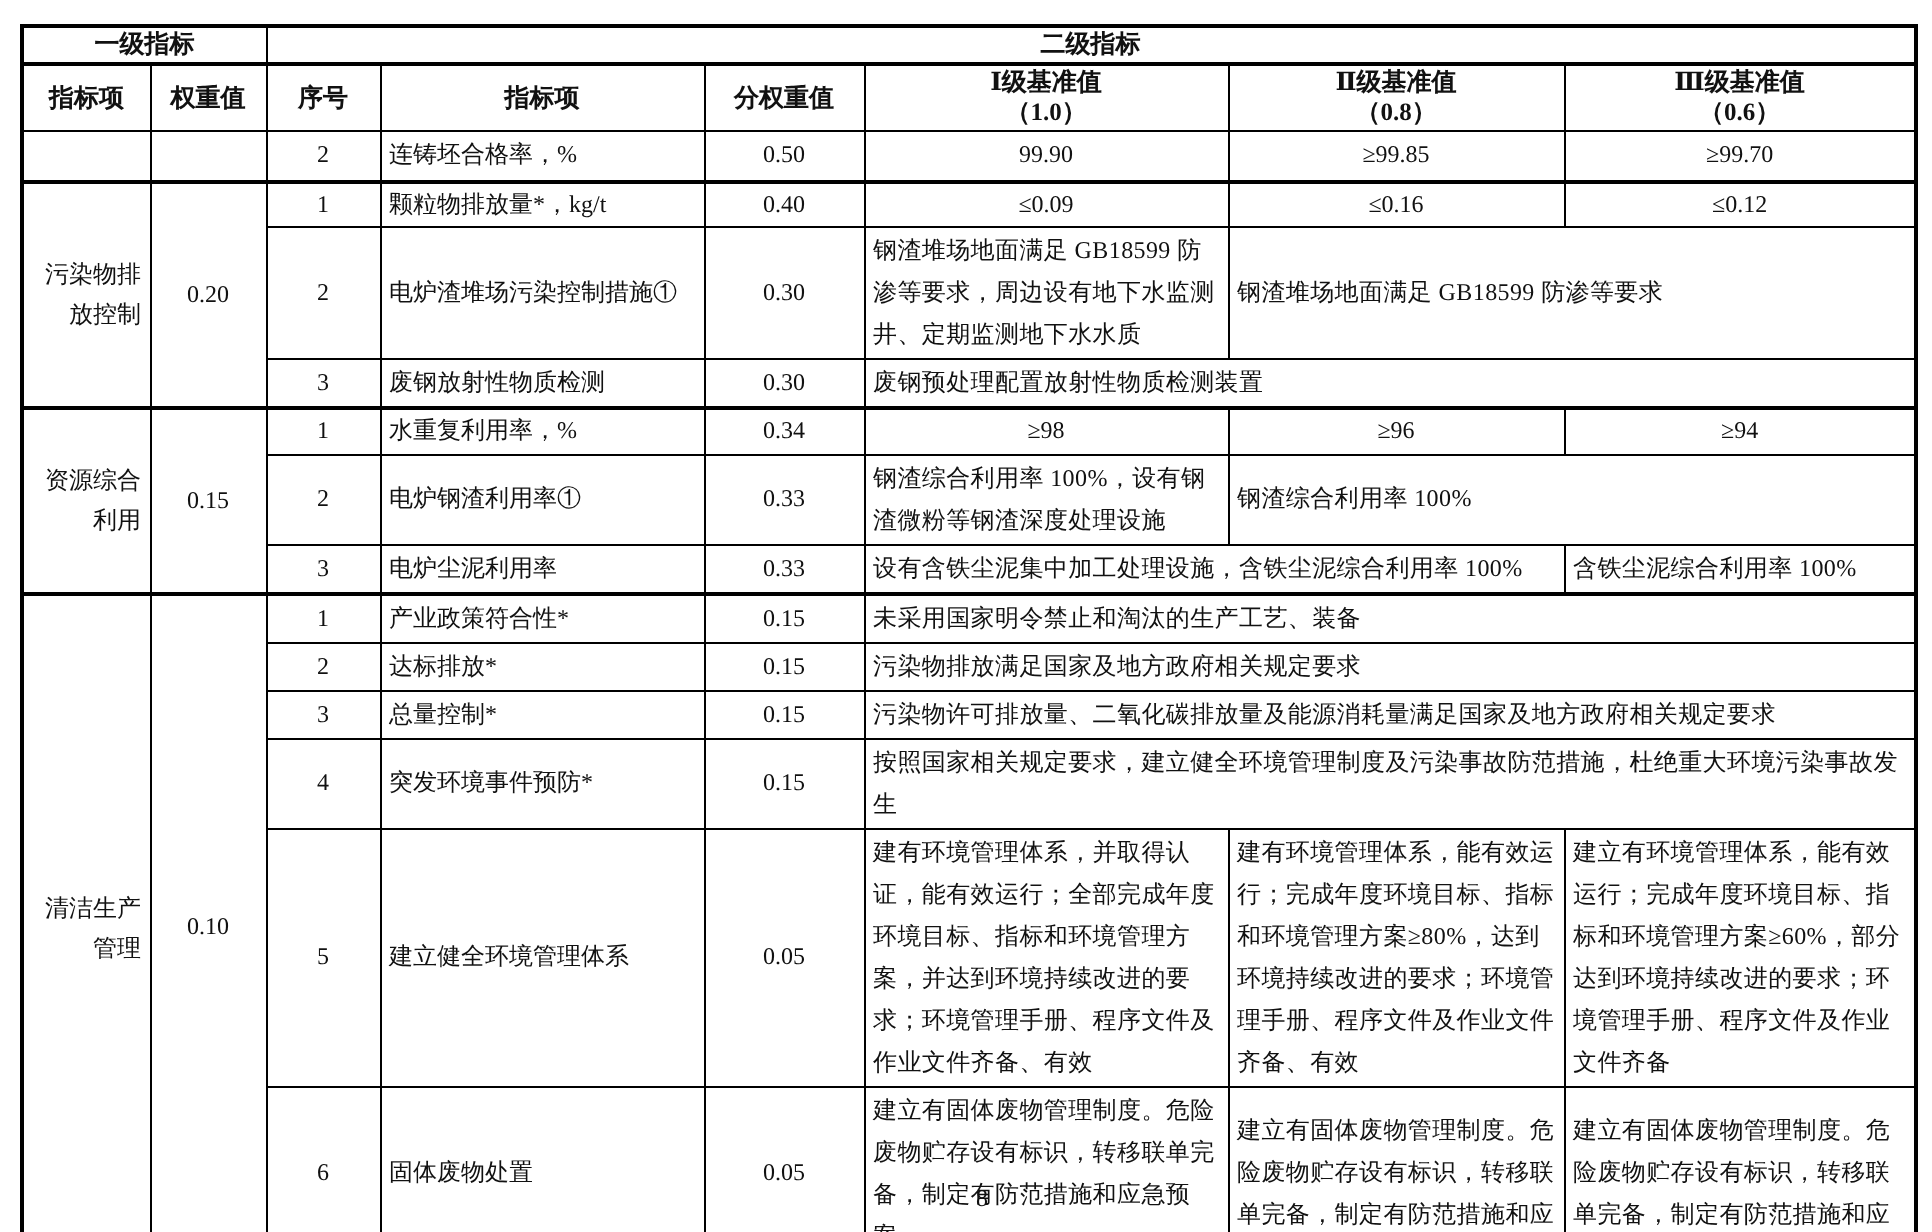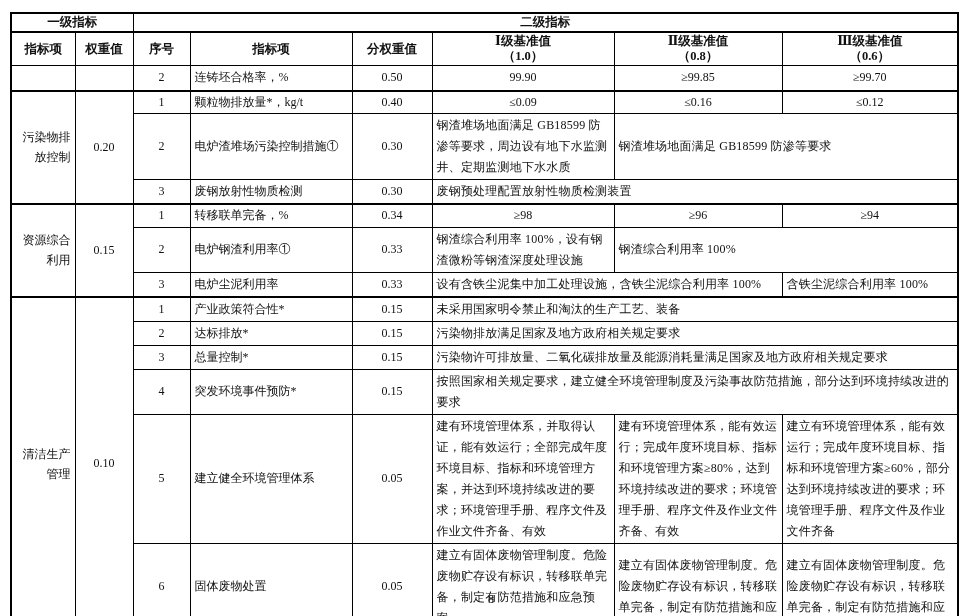--- a/index.html
+++ b/index.html
@@ -126,21 +126,21 @@
         <td class="seq sep">3</td>
         <td class="item">废钢放射性物质检测</td>
         <td class="num">0.30</td>
         <td class="txt" colspan="3">废钢预处理配置放射性物质检测装置</td>
       </tr>
 
       <tr style="height:23px" class="thick-top">
         <td class="group" rowspan="3">资源综合利用</td>
         <td class="num" rowspan="3">0.15</td>
         <td class="seq sep">1</td>
-        <td class="item">转移联单完备，%</td>
+        <td class="item">水重复利用率，%</td>
         <td class="num">0.34</td>
         <td class="num">≥98</td>
         <td class="num">≥96</td>
         <td class="num">≥94</td>
       </tr>
       <tr style="height:43px">
         <td class="seq sep">2</td>
         <td class="item">电炉钢渣利用率①</td>
         <td class="num">0.33</td>
         <td class="txt">钢渣综合利用率 100%，设有钢渣微粉等钢渣深度处理设施</td>
@@ -171,21 +171,21 @@
       <tr style="height:22px">
         <td class="seq sep">3</td>
         <td class="item">总量控制*</td>
         <td class="num">0.15</td>
         <td class="txt" colspan="3">污染物许可排放量、二氧化碳排放量及能源消耗量满足国家及地方政府相关规定要求</td>
       </tr>
       <tr style="height:22px">
         <td class="seq sep">4</td>
         <td class="item">突发环境事件预防*</td>
         <td class="num">0.15</td>
-        <td class="txt" colspan="3">按照国家相关规定要求，建立健全环境管理制度及污染事故防范措施，部分达到环境持续改进的要求</td>
+        <td class="txt" colspan="3">按照国家相关规定要求，建立健全环境管理制度及污染事故防范措施，杜绝重大环境污染事故发生</td>
       </tr>
       <tr style="height:124px">
         <td class="seq sep">5</td>
         <td class="item">建立健全环境管理体系</td>
         <td class="num">0.05</td>
         <td class="txt">建有环境管理体系，并取得认证，能有效运行；全部完成年度环境目标、指标和环境管理方案，并达到环境持续改进的要求；环境管理手册、程序文件及作业文件齐备、有效</td>
         <td class="txt">建有环境管理体系，能有效运行；完成年度环境目标、指标和环境管理方案≥80%，达到环境持续改进的要求；环境管理手册、程序文件及作业文件齐备、有效</td>
         <td class="txt">建立有环境管理体系，能有效运行；完成年度环境目标、指标和环境管理方案≥60%，部分达到环境持续改进的要求；环境管理手册、程序文件及作业文件齐备</td>
       </tr>
       <tr style="height:64px">

